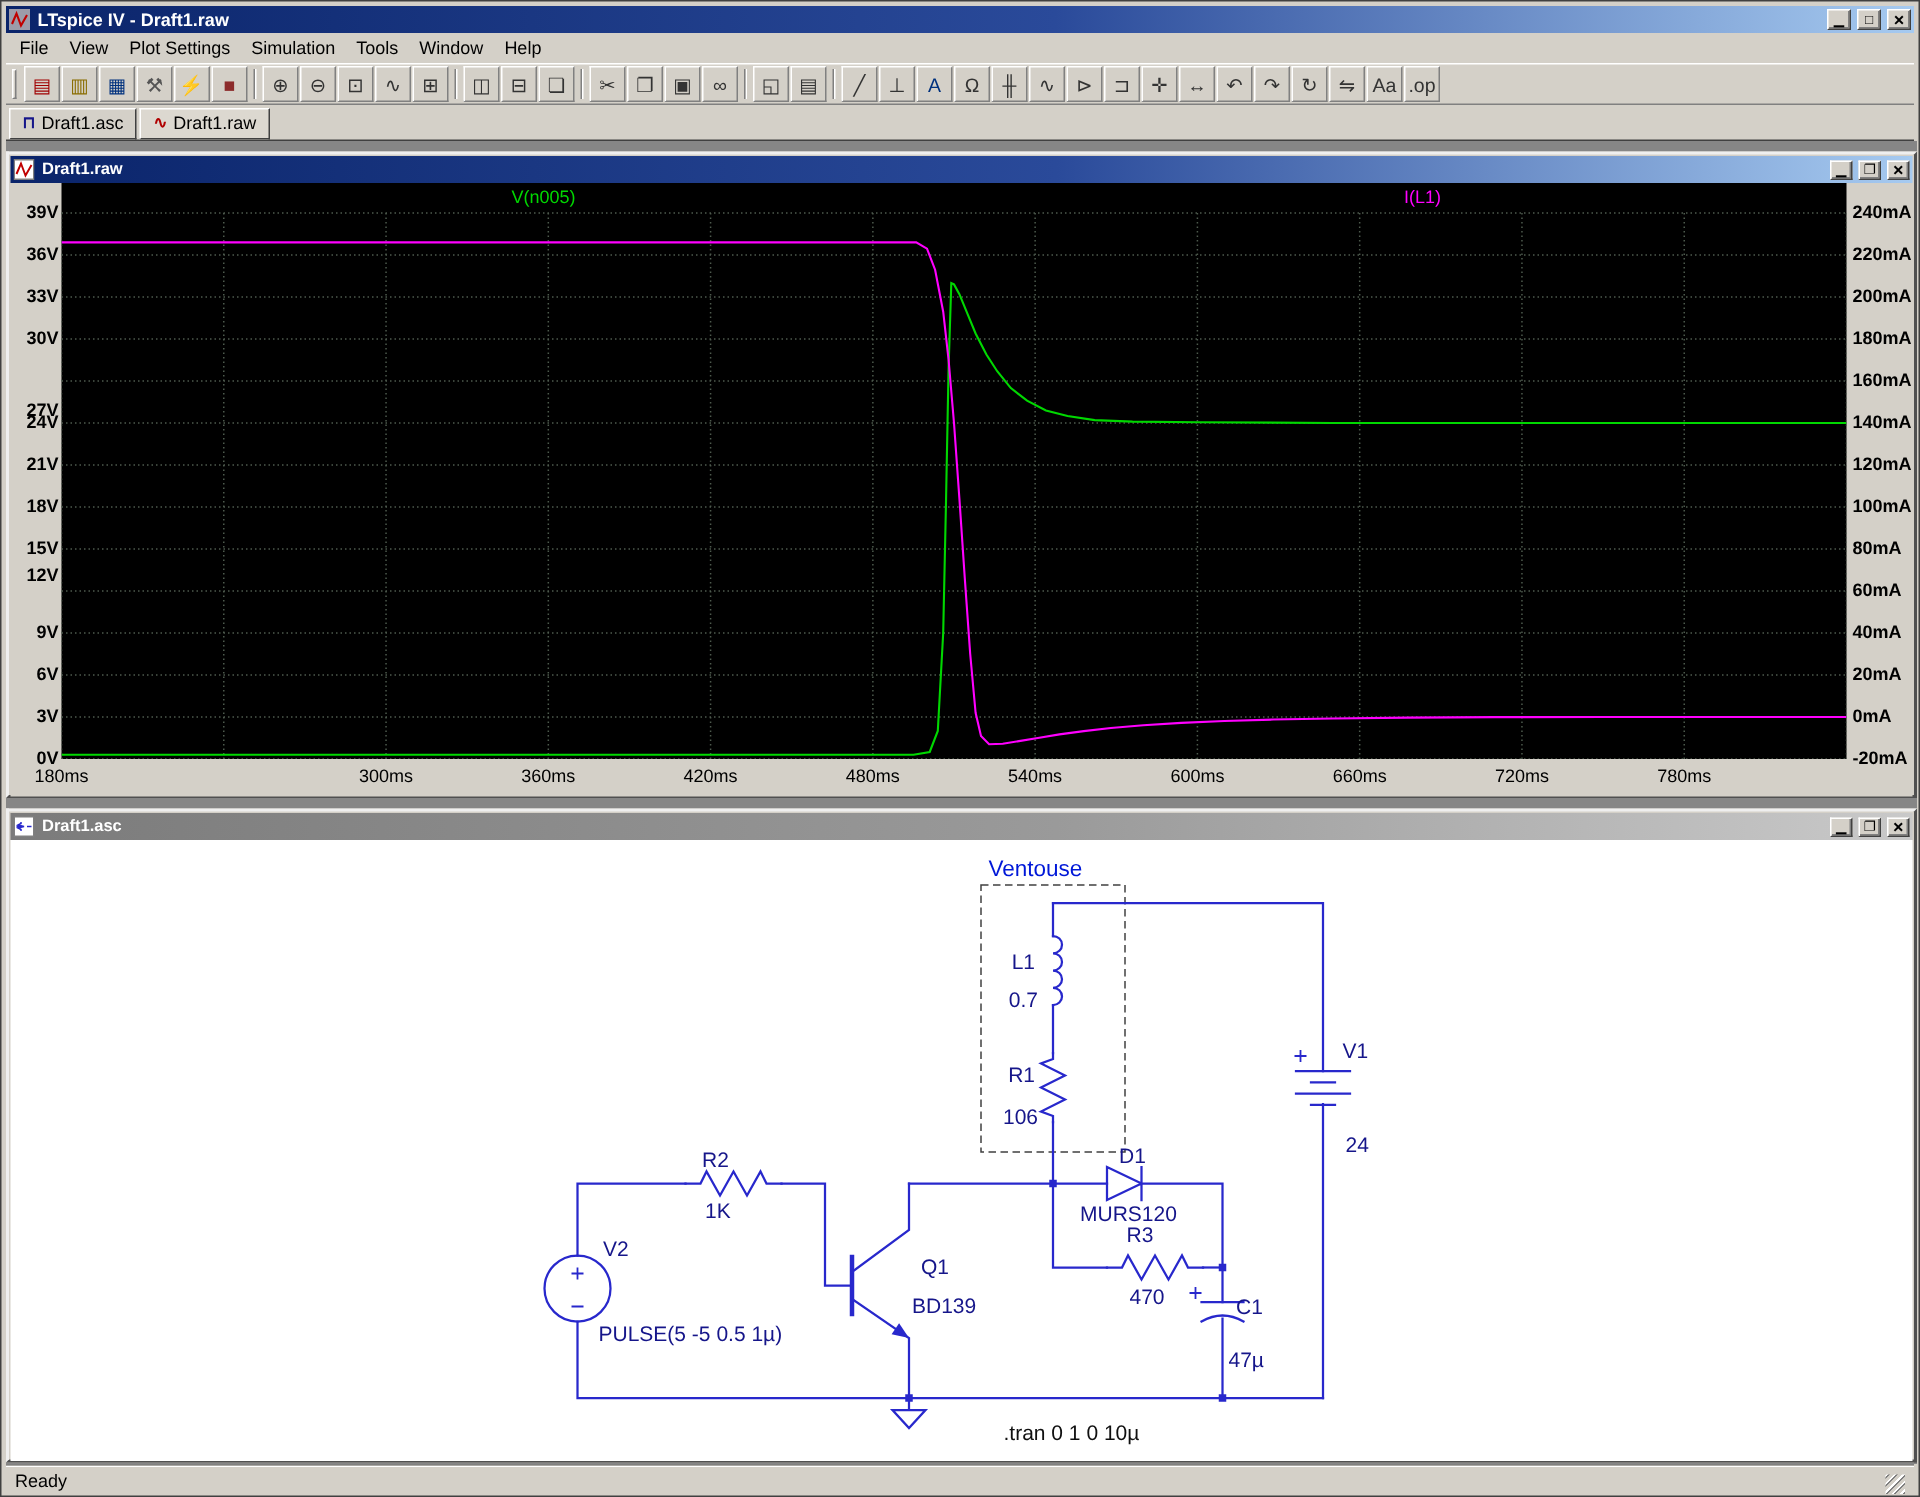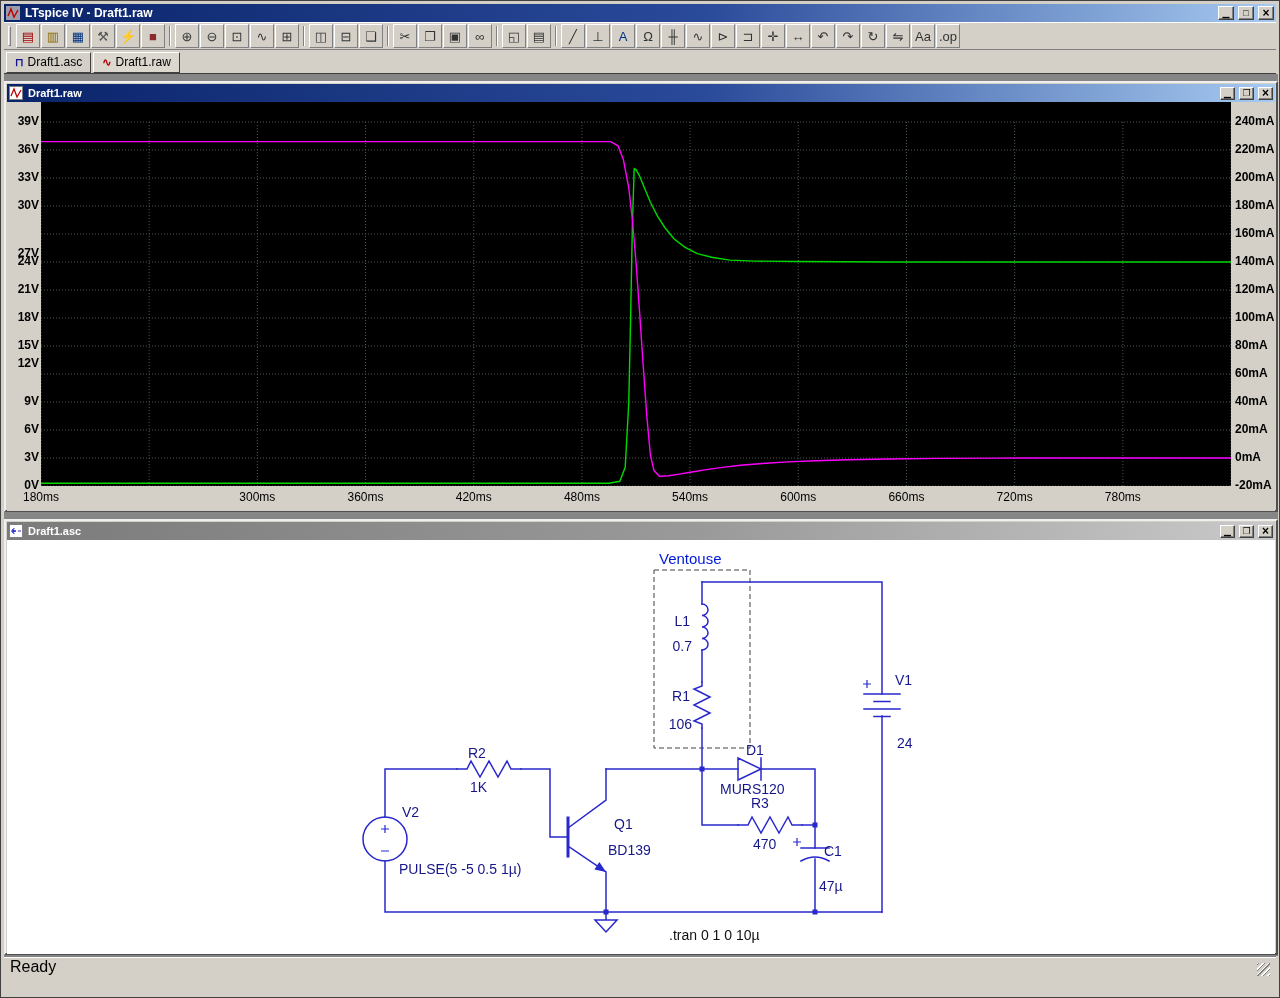--- a/index.html
+++ b/index.html
@@ -63,21 +63,21 @@
   .schem-svg .w{stroke:#2828cc;stroke-width:1.5;fill:none;stroke-linecap:square;}
   .schem-svg .w2{stroke:#2828cc;stroke-width:3;fill:none;stroke-linecap:square;}
   .schem-svg .thin{stroke:#2828cc;stroke-width:1.2;fill:none;}
   .schem-svg .dot{fill:#2828cc;stroke:none;}
   .schem-svg .fillb{fill:#2828cc;stroke:none;}
   .schem-svg .dash{stroke:#404040;stroke-width:1;fill:none;stroke-dasharray:5,3;}
   .schem-svg text{font-family:"Liberation Sans",sans-serif;font-size:14px;fill:#16168a;}
   .schem-svg text.ann{fill:#0018d8;font-size:15px;}
   .schem-svg text.dir{fill:#101010;}
   
-  .statusbar{height:20px;display:flex;align-items:center;padding:0 6px;font-size:16px;
+  .statusbar{height:20px;display:flex;align-items:center;padding:0 6px;font-size:12px;
     border-top:1px solid #808080;box-shadow:inset 0 1px 0 #ffffff;background:#d4d0c8;}
   .sizegrip{margin-left:auto;width:13px;height:13px;align-self:flex-end;
     background:repeating-linear-gradient(135deg,#ffffff 0 1px,#808080 1px 2px,#d4d0c8 2px 4px);}
 </style>
 </head>
 <body>
 
 <div class="app">
 
   <div class="titlebar">
@@ -92,20 +92,29 @@
         <span class="g">▁</span>
       </button>
     <button class="cap-btn">
         <span class="g">□</span>
       </button>
     <button class="cap-btn">
         <span class="gx">×</span>
       </button>
   </div>
 
+  <div class="menubar">
+      <span class="menu-item">File</span>
+      <span class="menu-item">View</span>
+      <span class="menu-item">Plot Settings</span>
+      <span class="menu-item">Simulation</span>
+      <span class="menu-item">Tools</span>
+      <span class="menu-item">Window</span>
+      <span class="menu-item">Help</span>
+    </div>
 
   <div class="toolbar">
     <span class="tb-handle"></span>
   <button class="tb-btn" title="new-schematic">
         <span class="tb-glyph" style="color: rgb(160, 0, 0);">▤</span>
       </button>
       <button class="tb-btn" title="open-file">
         <span class="tb-glyph" style="color: rgb(138, 109, 0);">▥</span>
       </button>
       <button class="tb-btn" title="save">
@@ -273,20 +282,24 @@
             <line x1="0" y1="216" x2="1190" y2="216" stroke="#4d5a4d" stroke-width="1" stroke-dasharray="1,2"></line>
             <line x1="0" y1="244" x2="1190" y2="244" stroke="#4d5a4d" stroke-width="1" stroke-dasharray="1,2"></line>
             <line x1="0" y1="272" x2="1190" y2="272" stroke="#4d5a4d" stroke-width="1" stroke-dasharray="1,2"></line>
             <line x1="0" y1="300" x2="1190" y2="300" stroke="#4d5a4d" stroke-width="1" stroke-dasharray="1,2"></line>
             <line x1="0" y1="328" x2="1190" y2="328" stroke="#4d5a4d" stroke-width="1" stroke-dasharray="1,2"></line>
             <line x1="0" y1="356" x2="1190" y2="356" stroke="#4d5a4d" stroke-width="1" stroke-dasharray="1,2"></line>
             <line x1="0" y1="384" x2="1190" y2="384" stroke="#4d5a4d" stroke-width="1" stroke-dasharray="1,2"></line>
             <polyline points="0.0,381.2 432.7,381.2 568.0,381.2 578.8,379.3 584.2,365.3 587.8,300.0 589.6,216.0 591.4,122.7 593.2,66.7 595.0,67.6 598.6,74.1 604.0,87.2 609.4,100.3 616.6,114.3 623.8,125.5 632.9,136.7 643.7,145.1 656.3,151.6 670.7,155.3 688.8,158.1 714.0,159.1 757.3,159.5 847.4,160.0 1190.0,160.0" fill="none" stroke="#00d800" stroke-width="1.4"></polyline>
             <polyline points="0.0,39.6 432.7,39.6 569.8,39.6 577.0,43.8 582.4,57.8 587.8,85.8 591.4,118.0 595.0,160.0 598.6,210.4 602.2,263.6 605.8,314.0 609.4,353.2 613.0,368.6 618.4,374.2 627.5,373.8 638.3,372.1 650.9,370.0 665.3,367.6 681.5,365.4 699.6,363.3 721.2,361.5 746.5,359.9 775.3,358.7 807.8,357.7 847.4,357.0 897.9,356.4 955.6,356.1 1027.7,356.0 1190.0,356.0" fill="none" stroke="#ff00ff" stroke-width="1.4"></polyline>
           </svg>
+          <div class="trace-strip">
+            <span class="trace-name" style="left: 300px; color: rgb(0, 216, 0);">V(n005)</span>
+            <span class="trace-name" style="left: 895px; color: rgb(255, 0, 255);">I(L1)</span>
+          </div>
           <div class="ytick left" style="top: 13px;">39V</div>
           <div class="ytick left" style="top: 41px;">36V</div>
           <div class="ytick left" style="top: 69px;">33V</div>
           <div class="ytick left" style="top: 97px;">30V</div>
           <div class="ytick left" style="top: 125px; margin-top: 20px;">27V</div>
           <div class="ytick left" style="top: 153px;">24V</div>
           <div class="ytick left" style="top: 181px;">21V</div>
           <div class="ytick left" style="top: 209px;">18V</div>
           <div class="ytick left" style="top: 237px;">15V</div>
           <div class="ytick left" style="top: 255px;">12V</div>

